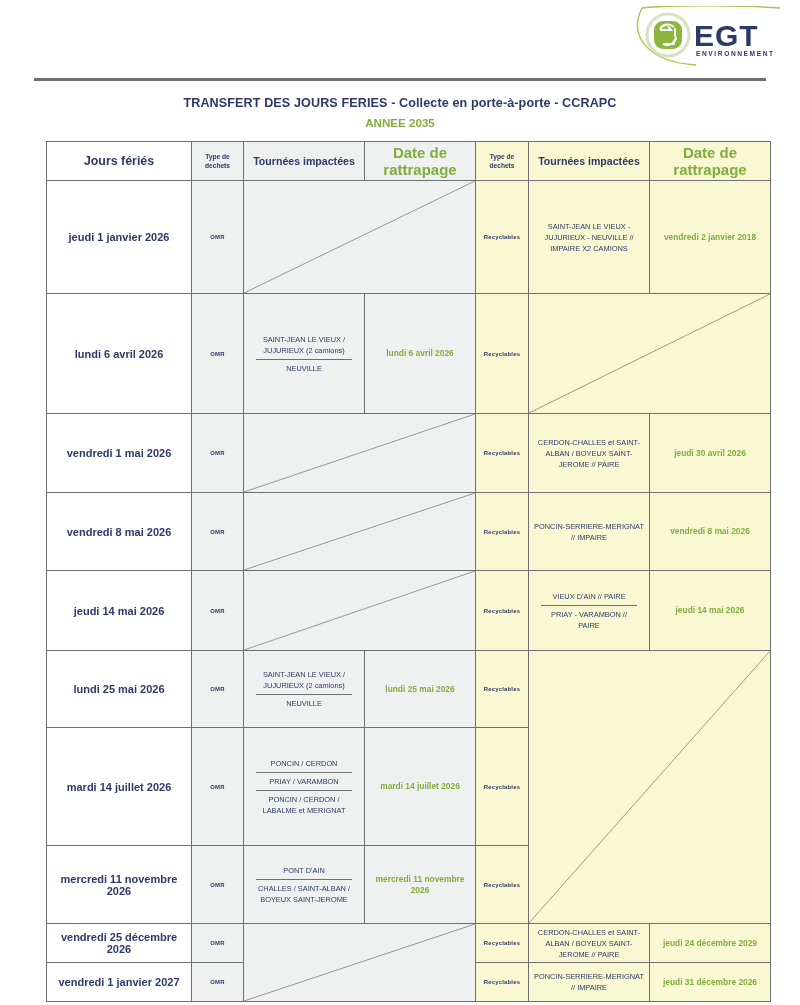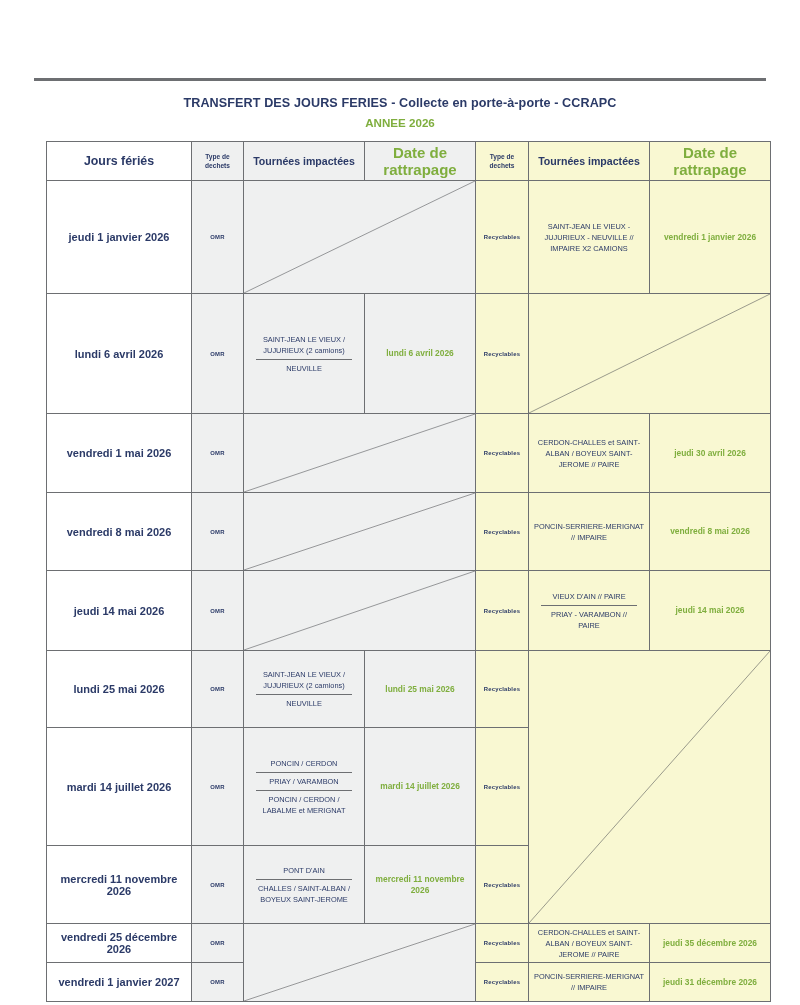--- a/index.html
+++ b/index.html
@@ -116,26 +116,39 @@
     position: absolute; inset: 0;
     width: 100%; height: 100%;
     display: block;
   }
 </style>
 </head>
 <body>
 
 <div class="page">
 
+  <div class="logo-wrap">
+    <svg viewBox="0 0 148 62" width="148" height="62" aria-hidden="true">
+      <path d="M8 2 C-6 30 14 56 62 59" fill="none" stroke="#a9c44f" stroke-width="1.4"></path>
+      <path d="M8 2 C40 -2 120 0 146 2" fill="none" stroke="#a9c44f" stroke-width="1.4"></path>
+      <circle cx="34" cy="29" r="21" fill="none" stroke="#d7e3bd" stroke-width="3"></circle>
+      <rect x="20" y="15" width="28" height="28" rx="9" fill="#8CB63C"></rect>
+      <path d="M27 24 h10 l-2.5 -3 M41 30 v-7 M30 38 h10" fill="none" stroke="#ffffff" stroke-width="2" stroke-linecap="round"></path>
+      <path d="M26 23 a9 9 0 0 1 14 -2" fill="none" stroke="#ffffff" stroke-width="2.2"></path>
+      <path d="M42 31 a9 9 0 0 1 -13 7" fill="none" stroke="#ffffff" stroke-width="2.2"></path>
+      <text x="60" y="40" font-family="Liberation Sans, sans-serif" font-size="30" font-weight="bold" fill="#2B3A67" letter-spacing="1">EGT</text>
+      <text x="62" y="50" font-family="Liberation Sans, sans-serif" font-size="6.6" font-weight="bold" fill="#2B3A67" letter-spacing="1.6">ENVIRONNEMENT</text>
+    </svg>
+  </div>
 
   <div class="hr-bar"></div>
 
   <div class="title-block">
     <div class="title-main">TRANSFERT DES JOURS FERIES - Collecte en porte-à-porte - CCRAPC</div>
-    <div class="title-sub">ANNEE 2026</div>
+    <div class="title-sub">ANNEE 2035</div>
   </div>
 
   <table class="tbl">
     <colgroup>
       <col class="c-day">
         <col class="c-typeL">
         <col class="c-tourL">
         <col class="c-dateL">
       <col class="c-typeR">
         <col class="c-tourR">
@@ -162,21 +175,21 @@
         <tr style="height: 113px;">
           <td class="c-dayname">jeudi 1 janvier 2026</td>
           <td class="c-type left-bg">OMR</td>
           <td class="slash left-bg" colspan="2">
             <svg preserveAspectRatio="none" viewBox="0 0 100 100">
               <line x1="0" y1="100" x2="100" y2="0" stroke="#4b4d50" stroke-width="0.55" vector-effect="non-scaling-stroke"></line>
             </svg>
           </td>
           <td class="c-type right-bg">Recyclables</td>
           <td class="c-tour right-bg"><span>SAINT-JEAN LE VIEUX - JUJURIEUX - NEUVILLE  // IMPAIRE X2 CAMIONS</span></td>
-          <td class="c-date right-bg">vendredi 1 janvier 2026</td>
+          <td class="c-date right-bg">vendredi 2 janvier 2018</td>
         </tr>
         <tr style="height: 120px;">
           <td class="c-dayname">lundi 6 avril 2026</td>
           <td class="c-type left-bg">OMR</td>
           <td class="c-tour left-bg nopad">
             <table class="sub">
               <tbody>
                 <tr>
                   <td class="c-tour">SAINT-JEAN LE VIEUX / JUJURIEUX (2 camions)</td>
                 </tr>
@@ -306,21 +319,21 @@
         <tr style="height: 39px;">
           <td class="c-dayname">vendredi 25 décembre 2026</td>
           <td class="c-type left-bg">OMR</td>
           <td class="slash left-bg" colspan="2" rowspan="2">
             <svg preserveAspectRatio="none" viewBox="0 0 100 100">
               <line x1="0" y1="100" x2="100" y2="0" stroke="#4b4d50" stroke-width="0.55" vector-effect="non-scaling-stroke"></line>
             </svg>
           </td>
           <td class="c-type right-bg">Recyclables</td>
           <td class="c-tour right-bg"><span>CERDON-CHALLES et SAINT-ALBAN / BOYEUX SAINT-JEROME // PAIRE</span></td>
-          <td class="c-date right-bg">jeudi 35 décembre 2026</td>
+          <td class="c-date right-bg">jeudi 24 décembre 2029</td>
         </tr>
         <tr style="height: 39px;">
           <td class="c-dayname">vendredi 1 janvier 2027</td>
           <td class="c-type left-bg">OMR</td>
           <td class="c-type right-bg">Recyclables</td>
           <td class="c-tour right-bg"><span>PONCIN-SERRIERE-MERIGNAT // IMPAIRE</span></td>
           <td class="c-date right-bg">jeudi 31 décembre 2026</td>
         </tr>
       </tbody>
   </table>

